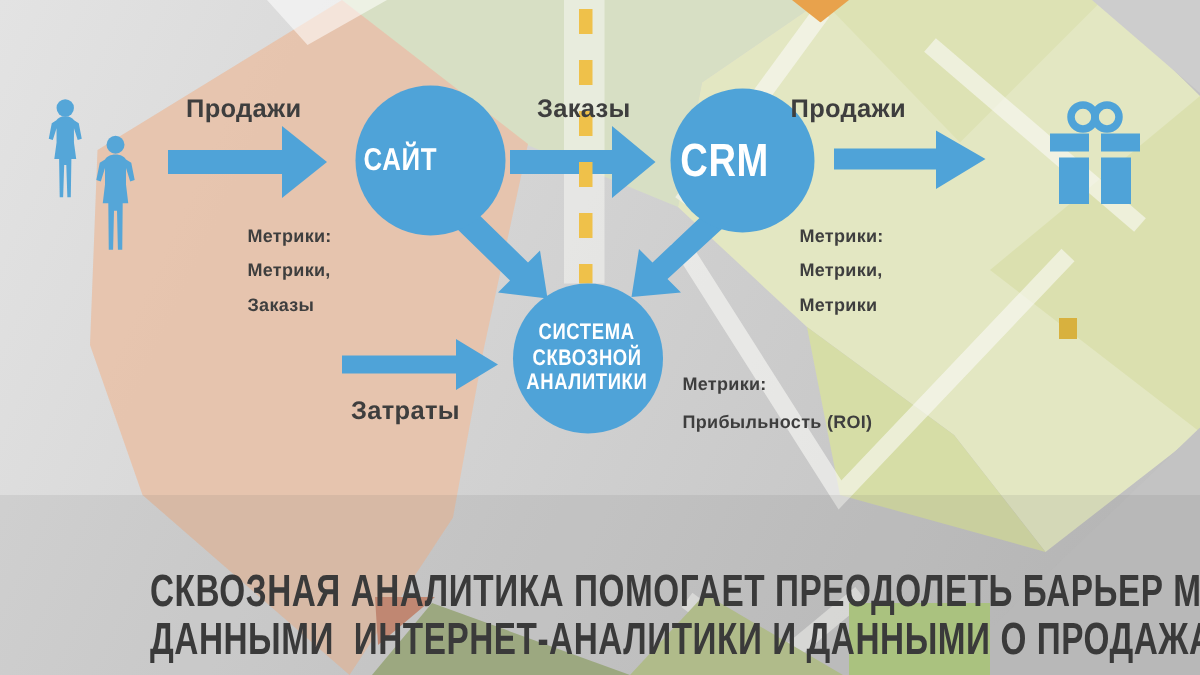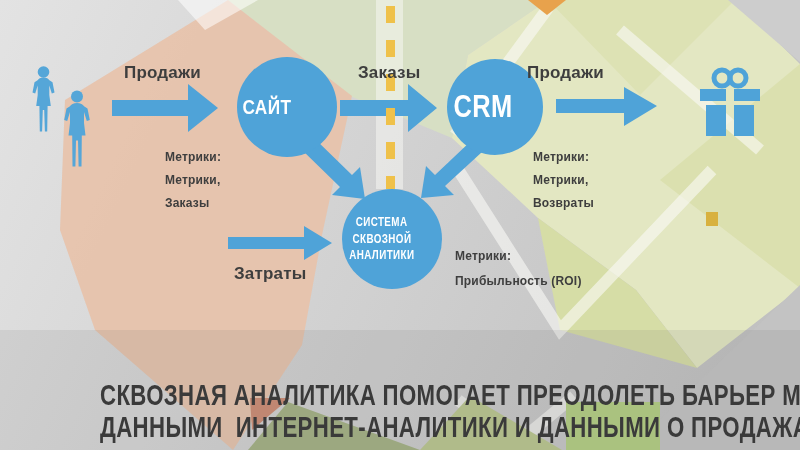--- a/index.html
+++ b/index.html
@@ -30,21 +30,21 @@
   .divider-backdrop{left:376px;top:0;width:27px;height:189px;background:rgba(246,246,242,.55);}
   
   .dashed{
     left:386px;top:0;width:9px;height:189px;
     background:repeating-linear-gradient(180deg,transparent 0 6px,#efc14a 6px 23px,transparent 23px 34px);
   }
   
   .node{position:absolute;border-radius:50%;background:#4fa3d8;display:flex;align-items:center;justify-content:flex-start;color:#fff;font-weight:bold;text-align:center;}
   .node-site{left:237px;top:57px;width:100px;height:100px;font-size:21px;}
   .node-crm{left:447px;top:59px;width:96px;height:96px;font-size:31px;}
-  .node-center{left:342px;top:189px;width:100px;height:100px;font-size:12px;line-height:16.5px;}
+  .node-center{left:342px;top:189px;width:100px;height:100px;font-size:15px;line-height:16.5px;}
   .cond-c{display:inline-block;transform:scaleX(.82);transform-origin:center;letter-spacing:.5px;white-space:pre;}
   
   .lbl{position:absolute;color:#3e3e3e;font-weight:bold;font-size:17px;letter-spacing:.2px;white-space:pre;}
   .metrics{position:absolute;color:#3e3e3e;font-weight:bold;font-size:12px;line-height:23px;letter-spacing:.2px;}
   
   .headline{position:absolute;left:50px;color:#3a3a3a;font-weight:bold;font-size:30px;white-space:pre;}
   .cond{display:inline-block;transform:scaleX(.74);transform-origin:left center;letter-spacing:.5px;white-space:pre;}
   svg{display:block;}
 </style>
 </head>
@@ -126,21 +126,21 @@
   <div class="lbl" style="left:234px;top:264px">Затраты</div>
 
   <div class="metrics" style="left:165px;top:146px">
     <div>Метрики:</div>
     <div>Метрики,</div>
     <div>Заказы</div>
   </div>
   <div class="metrics" style="left:533px;top:146px">
     <div>Метрики:</div>
     <div>Метрики,</div>
-    <div>Возвраты</div>
+    <div>Метрики</div>
   </div>
   <div class="metrics" style="left:455px;top:244px;line-height:25px">
     <div>Метрики:</div>
     <div>Прибыльность (ROI)</div>
   </div>
 
   <svg class="abs" style="left:699px;top:66px" width="62" height="70" viewBox="0 0 62 70">
     <g stroke="#4fa3d8" stroke-width="5" fill="none">
       <circle cx="23" cy="12" r="8"></circle>
       <circle cx="39" cy="12" r="8"></circle>

